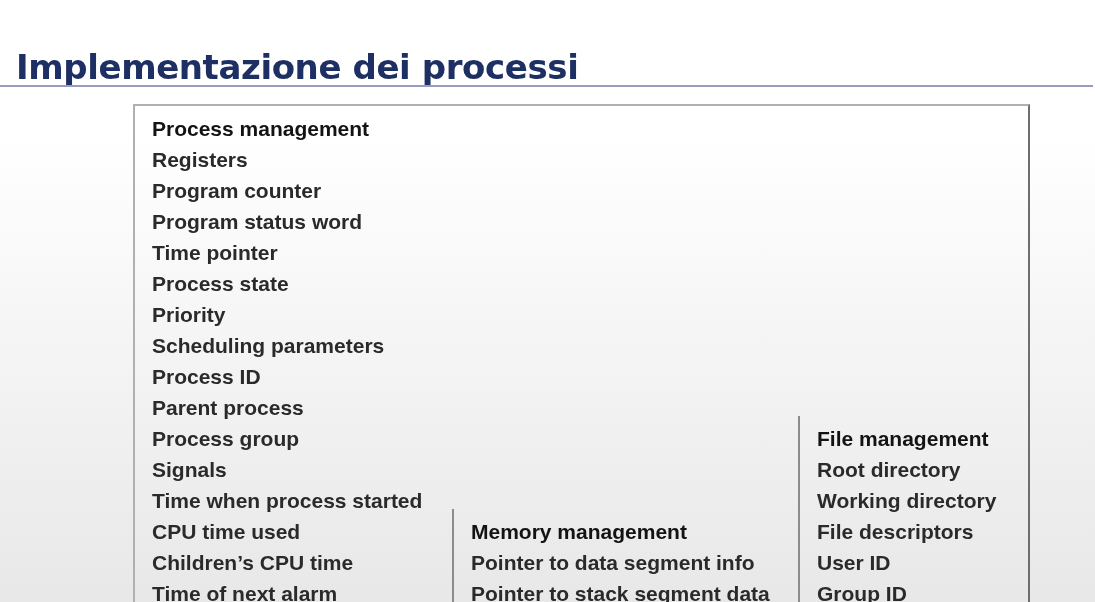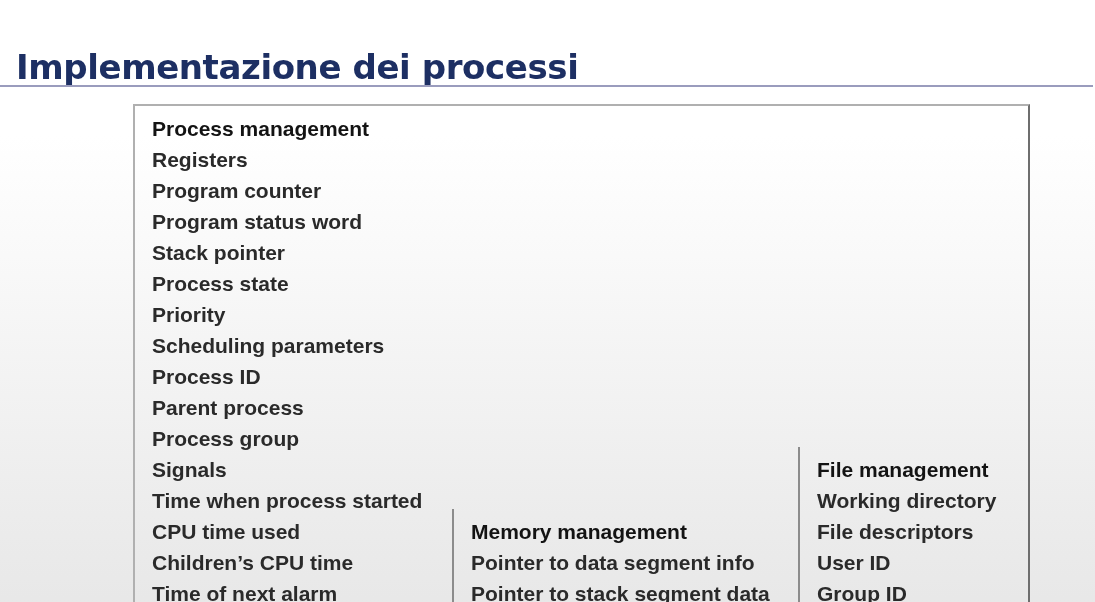--- a/index.html
+++ b/index.html
@@ -110,21 +110,21 @@
 
   <div class="title-rule"></div>
 
   <div class="table-frame">
 
     <div class="col col-process">
       <div class="col-header">Process management</div>
       <div class="col-item">Registers</div>
       <div class="col-item">Program counter</div>
       <div class="col-item">Program status word</div>
-      <div class="col-item">Stack pointer</div>
+      <div class="col-item">Time pointer</div>
       <div class="col-item">Process state</div>
       <div class="col-item">Priority</div>
       <div class="col-item">Scheduling parameters</div>
       <div class="col-item">Process ID</div>
       <div class="col-item">Parent process</div>
       <div class="col-item">Process group</div>
       <div class="col-item">Signals</div>
       <div class="col-item">Time when process started</div>
       <div class="col-item">CPU time used</div>
       <div class="col-item">Children’s CPU time</div>
@@ -132,20 +132,21 @@
     </div>
 
     <div class="col col-memory">
       <div class="col-header">Memory management</div>
       <div class="col-item">Pointer to data segment info</div>
       <div class="col-item">Pointer to stack segment data</div>
     </div>
 
     <div class="col col-file">
       <div class="col-header">File management</div>
+      <div class="col-item">Root directory</div>
       <div class="col-item">Working directory</div>
       <div class="col-item">File descriptors</div>
       <div class="col-item">User ID</div>
       <div class="col-item">Group ID</div>
     </div>
 
   </div>
 </div>
 
 </body></html>

